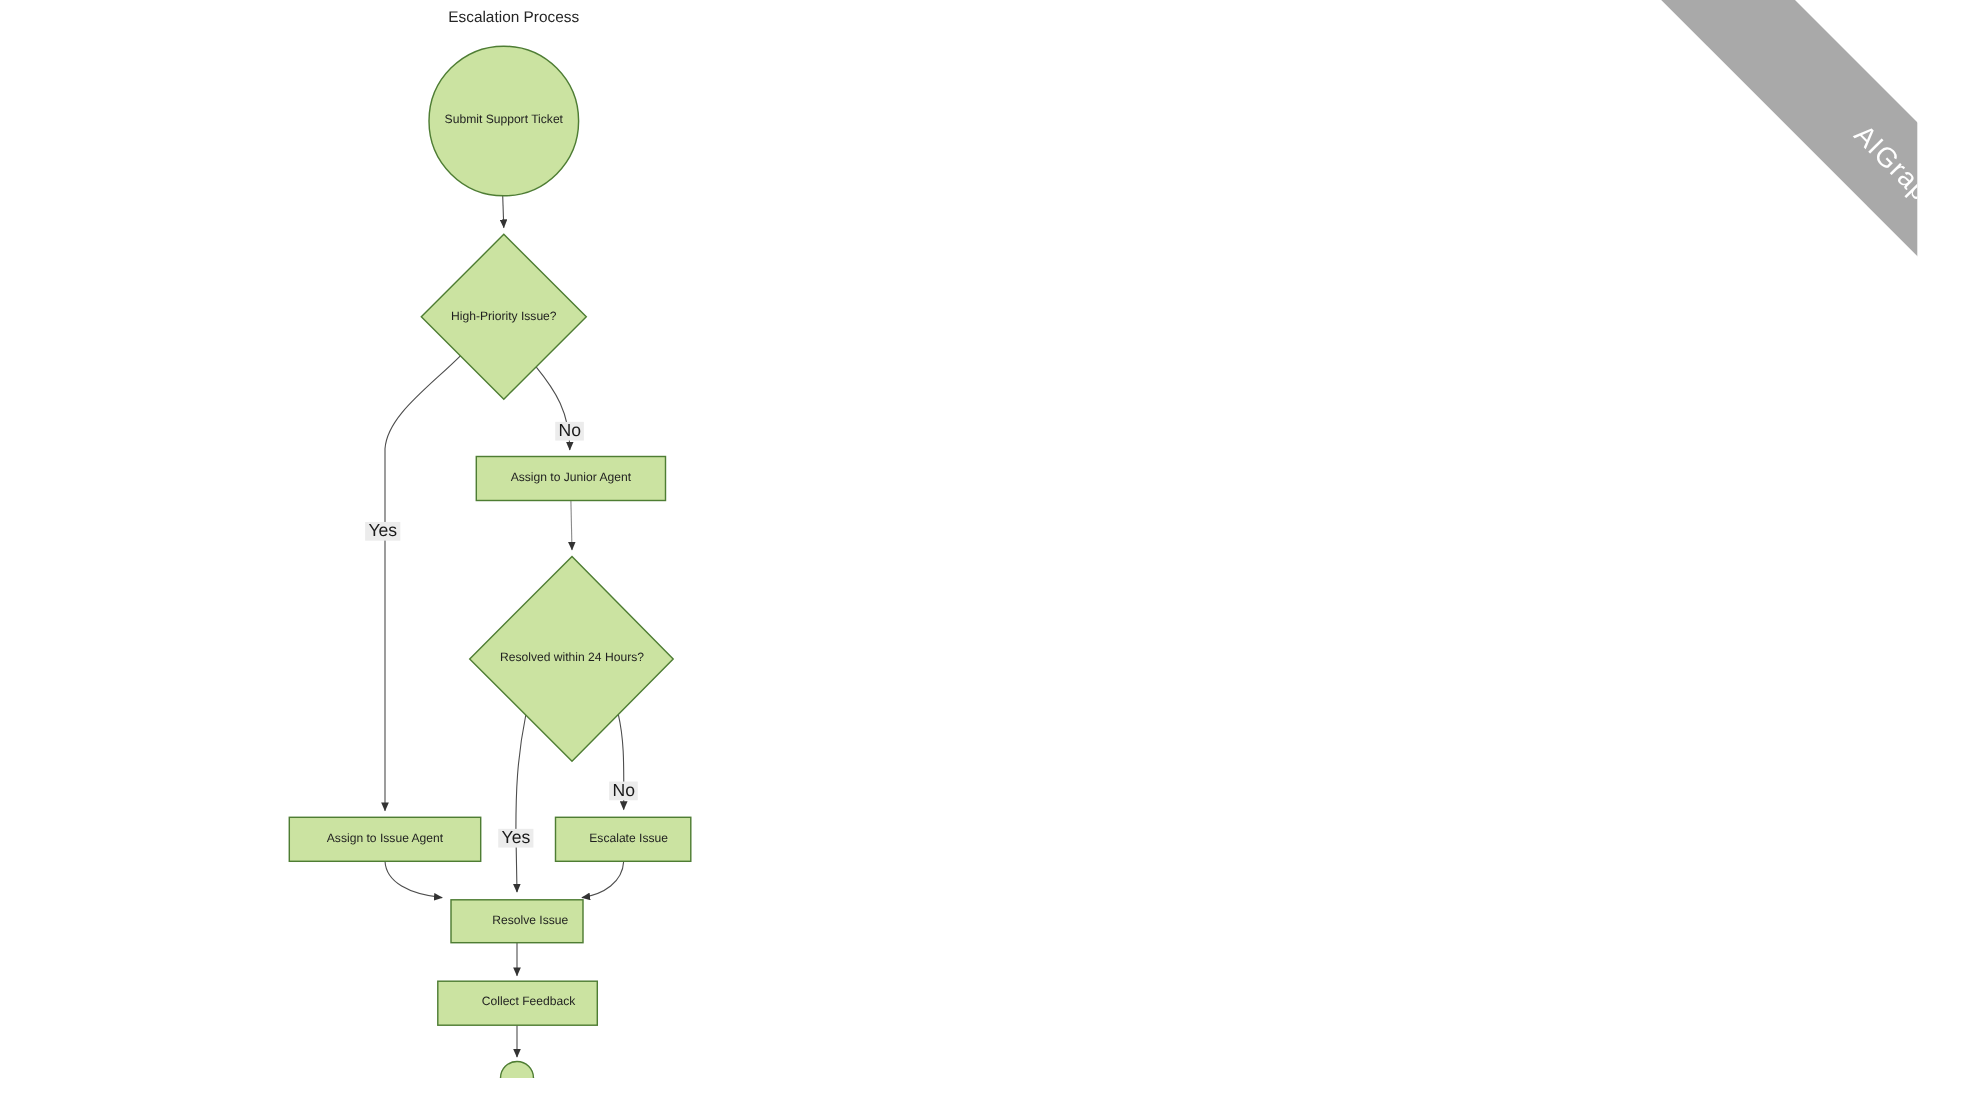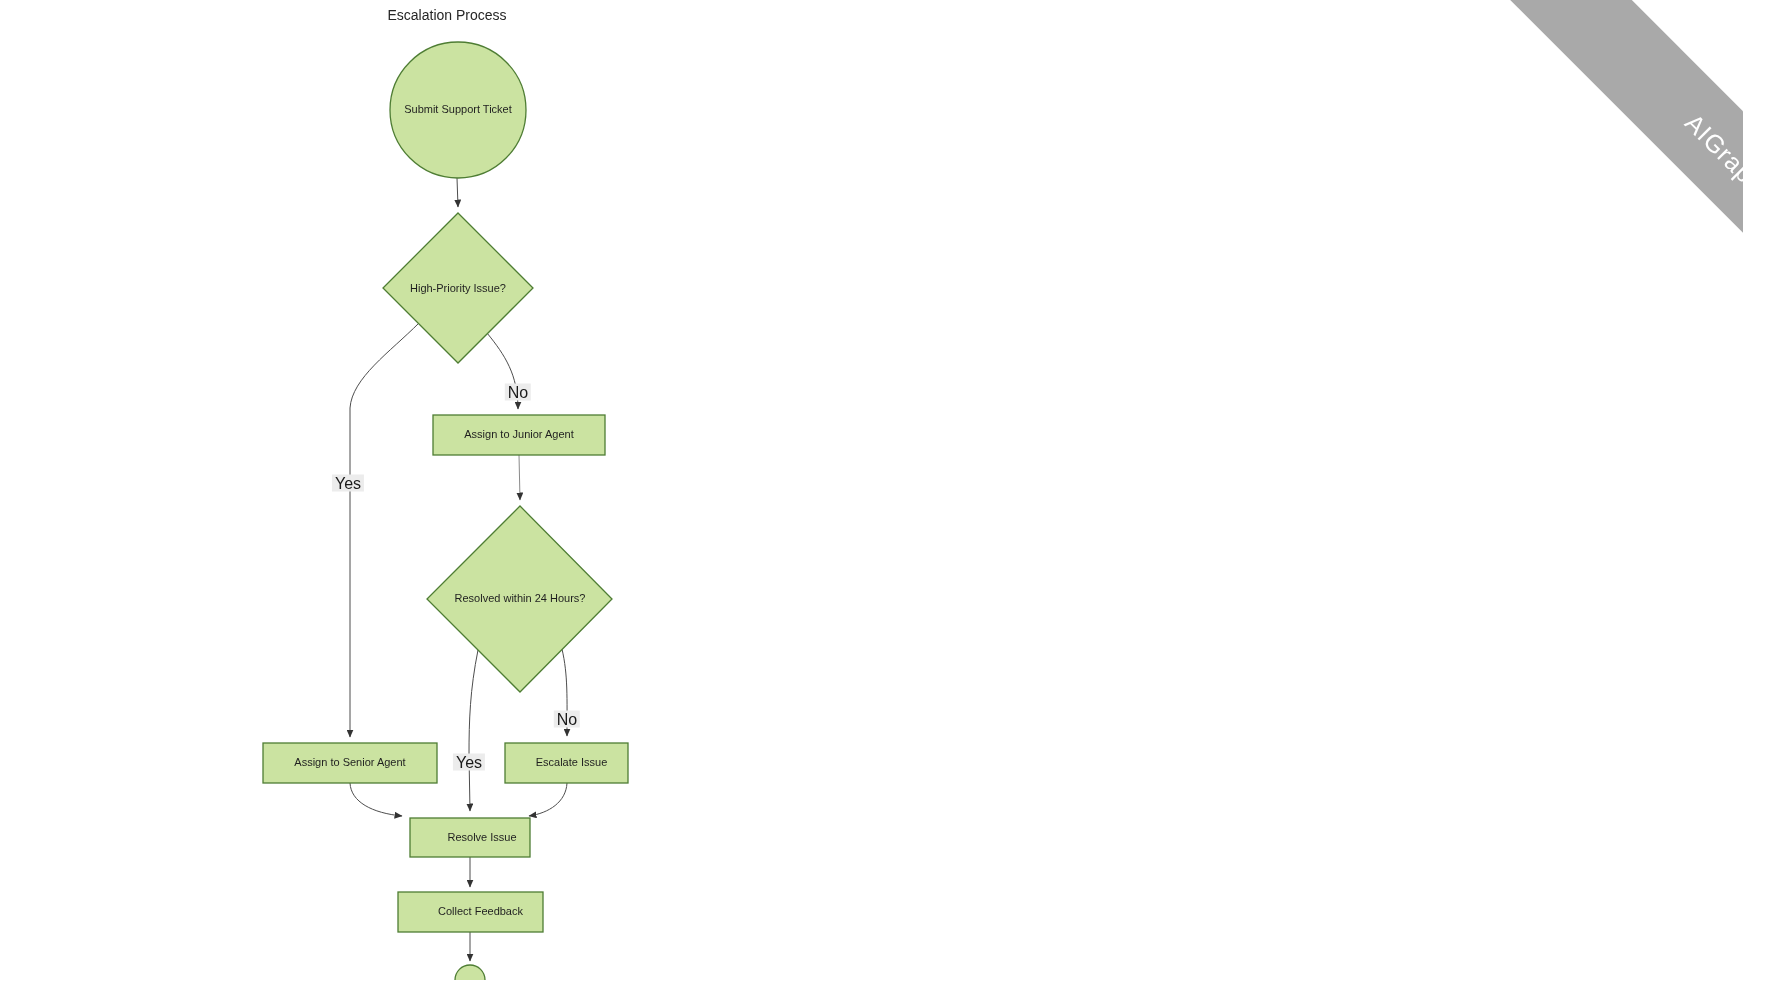--- a/index.html
+++ b/index.html
@@ -28,21 +28,21 @@
     align-items: center;
     justify-content: center;
     text-align: center;
     font-size: 11px;
     color: #1f1f1f;
     line-height: 1.2;
     pointer-events: none;
   }
   .diagram-title {
     position: absolute;
-    left: 347px; top: 5px;
+    left: 367px; top: 5px;
     width: 200px; height: 20px;
     display: flex;
     align-items: center;
     justify-content: center;
     font-size: 14px;
     color: #262626;
   }
   .edge-label {
     position: absolute;
     transform: translate(-50%, -50%);
@@ -121,21 +121,21 @@
   <div class="diagram-title">Escalation Process</div>
 
   <div class="node-label" style="left:388px; top:90px; width:140px; height:40px;">Submit Support Ticket</div>
 
   <div class="node-label" style="left:388px; top:279px; width:140px; height:20px;">High-Priority Issue?</div>
 
   <div class="node-label" style="left:433px; top:415px; width:172px; height:40px;">Assign to Junior Agent</div>
 
   <div class="node-label" style="left:420px; top:589px; width:200px; height:20px;">Resolved within 24 Hours?</div>
 
-  <div class="node-label" style="left:263px; top:743px; width:174px; height:40px;">Assign to Senior Agent</div>
+  <div class="node-label" style="left:263px; top:743px; width:174px; height:40px;">Assign to Issue Agent</div>
 
   <div class="node-label" style="left:505px; top:743px; width:133px; height:40px;">Escalate Issue</div>
 
   <div class="node-label" style="left:410px; top:818px; width:144px; height:39px;">Resolve Issue</div>
 
   <div class="node-label" style="left:398px; top:892px; width:165px; height:40px;">Collect Feedback</div>
 
   <span class="edge-label" style="left:518px; top:392px;">No</span>
 
   <span class="edge-label" style="left:348px; top:483px;">Yes</span>

